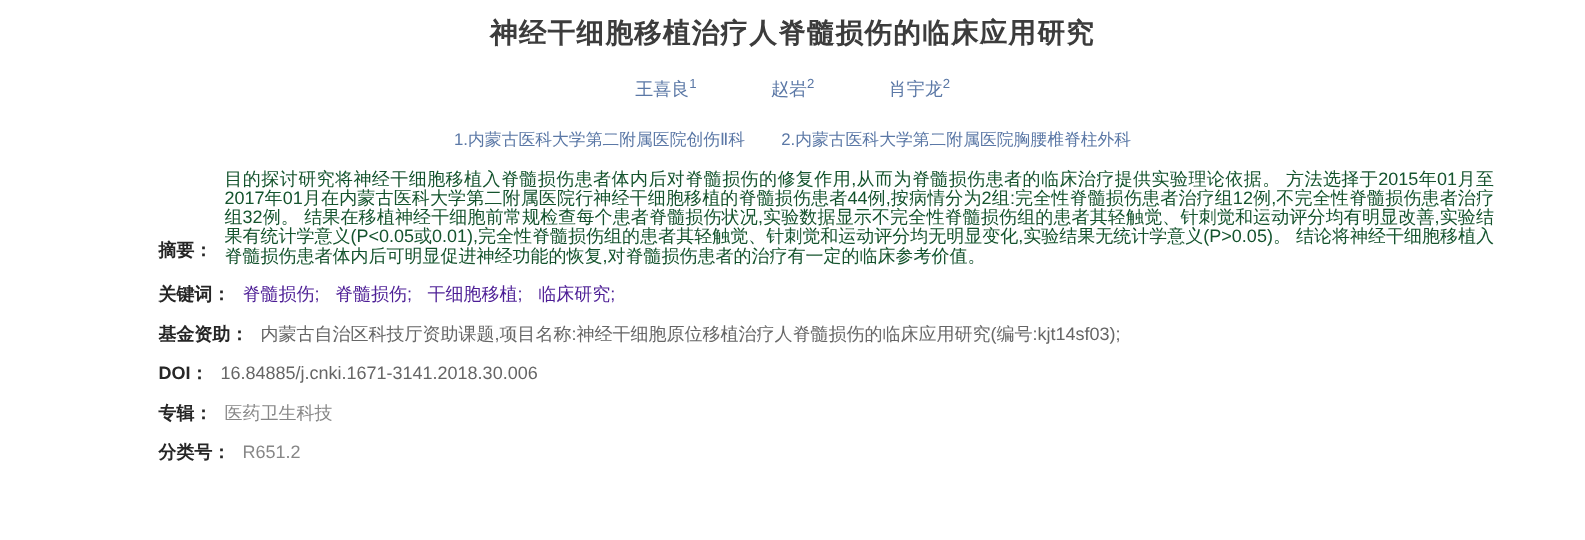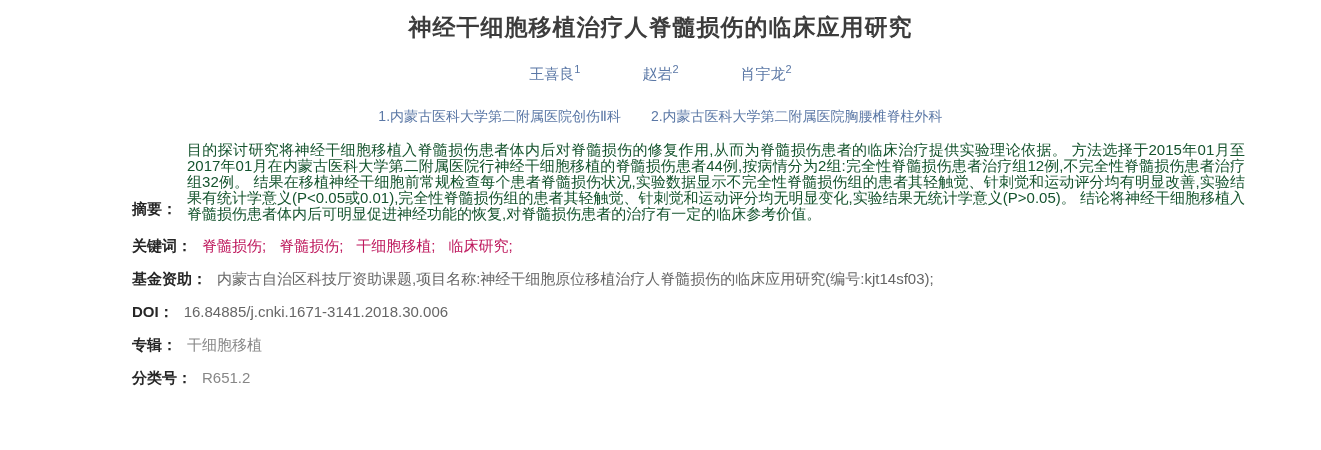--- a/index.html
+++ b/index.html
@@ -56,21 +56,21 @@
   .abstract-row { margin-top: 16px; }
   .abstract-row .label { line-height: 27.5px; }
   .abstract-text {
     color: #14532d;
     line-height: 16px;
     text-align: justify;
     flex: 1;
   }
   .kw-row { margin-top: 14px; }
   .kw {
-    color: #be185d;
+    color: #4c1d95;
     margin-right: 13px;
     cursor: pointer;
   }
   .meta-text { color: #666666; }
   .meta-light { color: #878787; }
 </style>
 </head>
 <body>
 
 <div class="page">
@@ -98,21 +98,21 @@
       <span class="meta-text">内蒙古自治区科技厅资助课题,项目名称:神经干细胞原位移植治疗人脊髓损伤的临床应用研究(编号:kjt14sf03);</span>
     </div>
 
     <div class="row">
       <span class="label">DOI：</span>
       <span class="meta-text">16.84885/j.cnki.1671-3141.2018.30.006</span>
     </div>
 
     <div class="row">
       <span class="label">专辑：</span>
-      <span class="meta-light">干细胞移植</span>
+      <span class="meta-light">医药卫生科技</span>
     </div>
 
 
     <div class="row">
       <span class="label">分类号：</span>
       <span class="meta-light">R651.2</span>
     </div>
 
   </div>
 </div>

